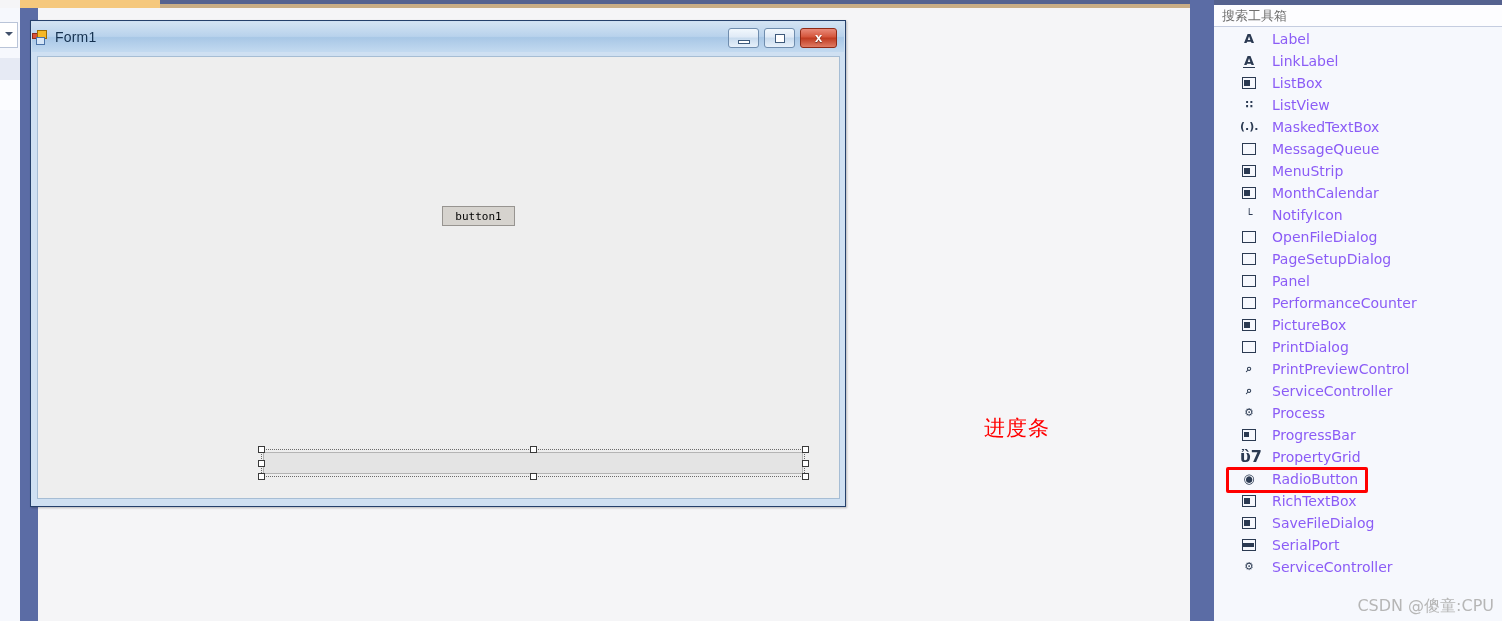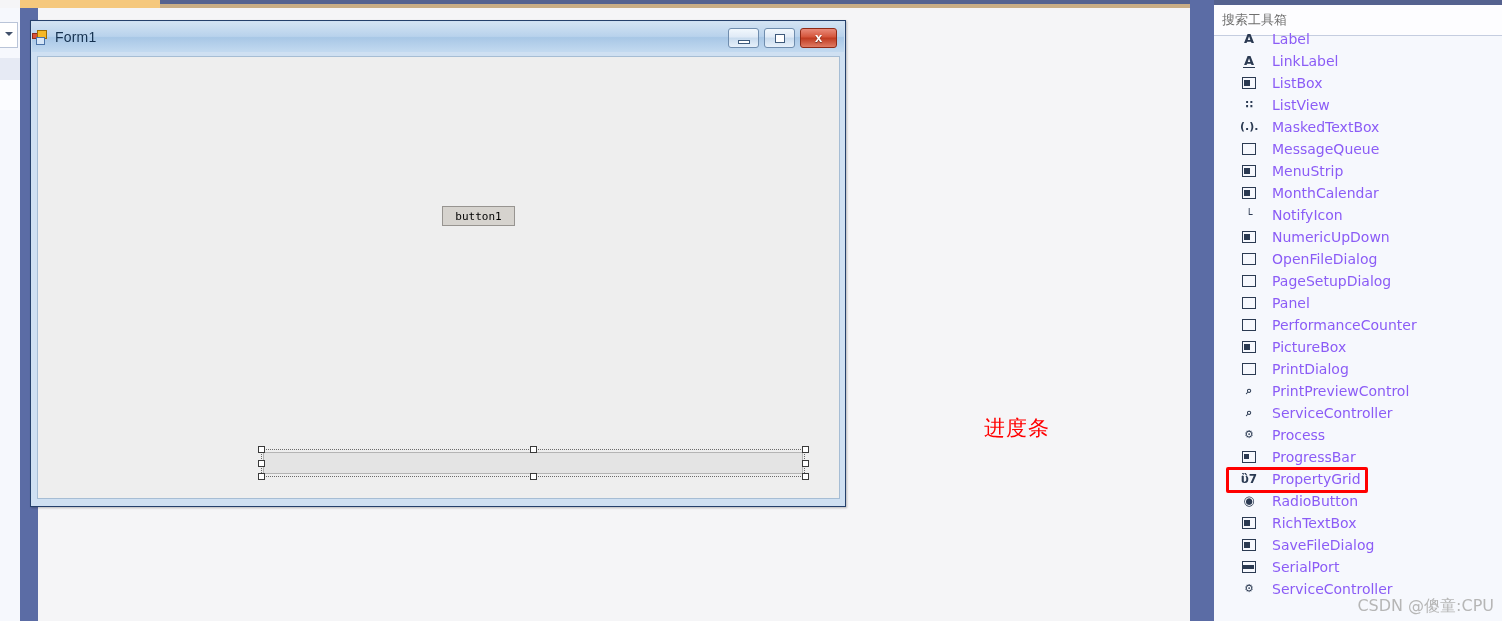--- a/index.html
+++ b/index.html
@@ -267,21 +267,21 @@
   }
   .toolbox-rail-top {
     position: absolute;
     left: 24px; top: 0;
     width: 288px; height: 5px;
     background: #55628f;
   }
   .toolbox-search {
     position: absolute;
     left: 24px; top: 5px;
-    width: 288px; height: 31px;
+    width: 288px; height: 22px;
     background: #fdfdff;
     border-bottom: 1px solid #c5cde0;
     box-sizing: border-box;
     display: flex;
     align-items: center;
     padding-left: 8px;
   }
   .toolbox-search span {
     font-family: "DejaVu Sans", sans-serif;
     font-size: 13px;
@@ -493,53 +493,46 @@
         </div>
         <div class="tb-item">
           <span class="tb-icon">
             <span class="ic-letter" style="font-size:11px;">└</span>
           </span>
           <span class="tb-label">NotifyIcon</span>
         </div>
         <div class="tb-item">
           <span class="tb-icon">
             <span class="ic-box"></span>
+          </span>
+          <span class="tb-label">OpenFileDialog</span>
+        </div>
+        <div class="tb-item">
+          <span class="tb-icon">
+            <span class="ic-box"></span>
+          </span>
+          <span class="tb-label">PageSetupDialog</span>
+        </div>
+        <div class="tb-item">
+          <span class="tb-icon">
+            <span class="ic-box"></span>
+          </span>
+          <span class="tb-label">Panel</span>
+        </div>
+        <div class="tb-item">
+          <span class="tb-icon">
+            <span class="ic-box"></span>
+          </span>
+          <span class="tb-label">PerformanceCounter</span>
+        </div>
+        <div class="tb-item">
+          <span class="tb-icon">
+            <span class="ic-box"></span>
             <span class="ic-fill"></span>
           </span>
-          <span class="tb-label">NumericUpDown</span>
-        </div>
-        <div class="tb-item">
-          <span class="tb-icon">
-            <span class="ic-box"></span>
-          </span>
-          <span class="tb-label">OpenFileDialog</span>
-        </div>
-        <div class="tb-item">
-          <span class="tb-icon">
-            <span class="ic-box"></span>
-          </span>
-          <span class="tb-label">PageSetupDialog</span>
-        </div>
-        <div class="tb-item">
-          <span class="tb-icon">
-            <span class="ic-box"></span>
-          </span>
-          <span class="tb-label">Panel</span>
-        </div>
-        <div class="tb-item">
-          <span class="tb-icon">
-            <span class="ic-box"></span>
-          </span>
-          <span class="tb-label">PerformanceCounter</span>
-        </div>
-        <div class="tb-item">
-          <span class="tb-icon">
-            <span class="ic-box"></span>
-            <span class="ic-fill"></span>
-          </span>
           <span class="tb-label">PictureBox</span>
         </div>
         <div class="tb-item">
           <span class="tb-icon">
             <span class="ic-box"></span>
           </span>
           <span class="tb-label">PrintDialog</span>
         </div>
         <div class="tb-item">
           <span class="tb-icon">
@@ -561,21 +554,21 @@
         </div>
         <div class="tb-item">
           <span class="tb-icon">
             <span class="ic-box"></span>
             <span class="ic-fill" style="left:4px;top:5px;width:5px;height:5px;"></span>
           </span>
           <span class="tb-label">ProgressBar</span>
         </div>
         <div class="tb-item">
           <span class="tb-icon">
-            <span class="ic-letter" style="font-size:12px;">ὒ7</span>
+            <span class="ic-letter" style="font-size:16px;">ὒ7</span>
           </span>
           <span class="tb-label">PropertyGrid</span>
         </div>
         <div class="tb-item">
           <span class="tb-icon">
             <span class="ic-letter" style="font-size:13px;">◉</span>
           </span>
           <span class="tb-label">RadioButton</span>
         </div>
         <div class="tb-item">

